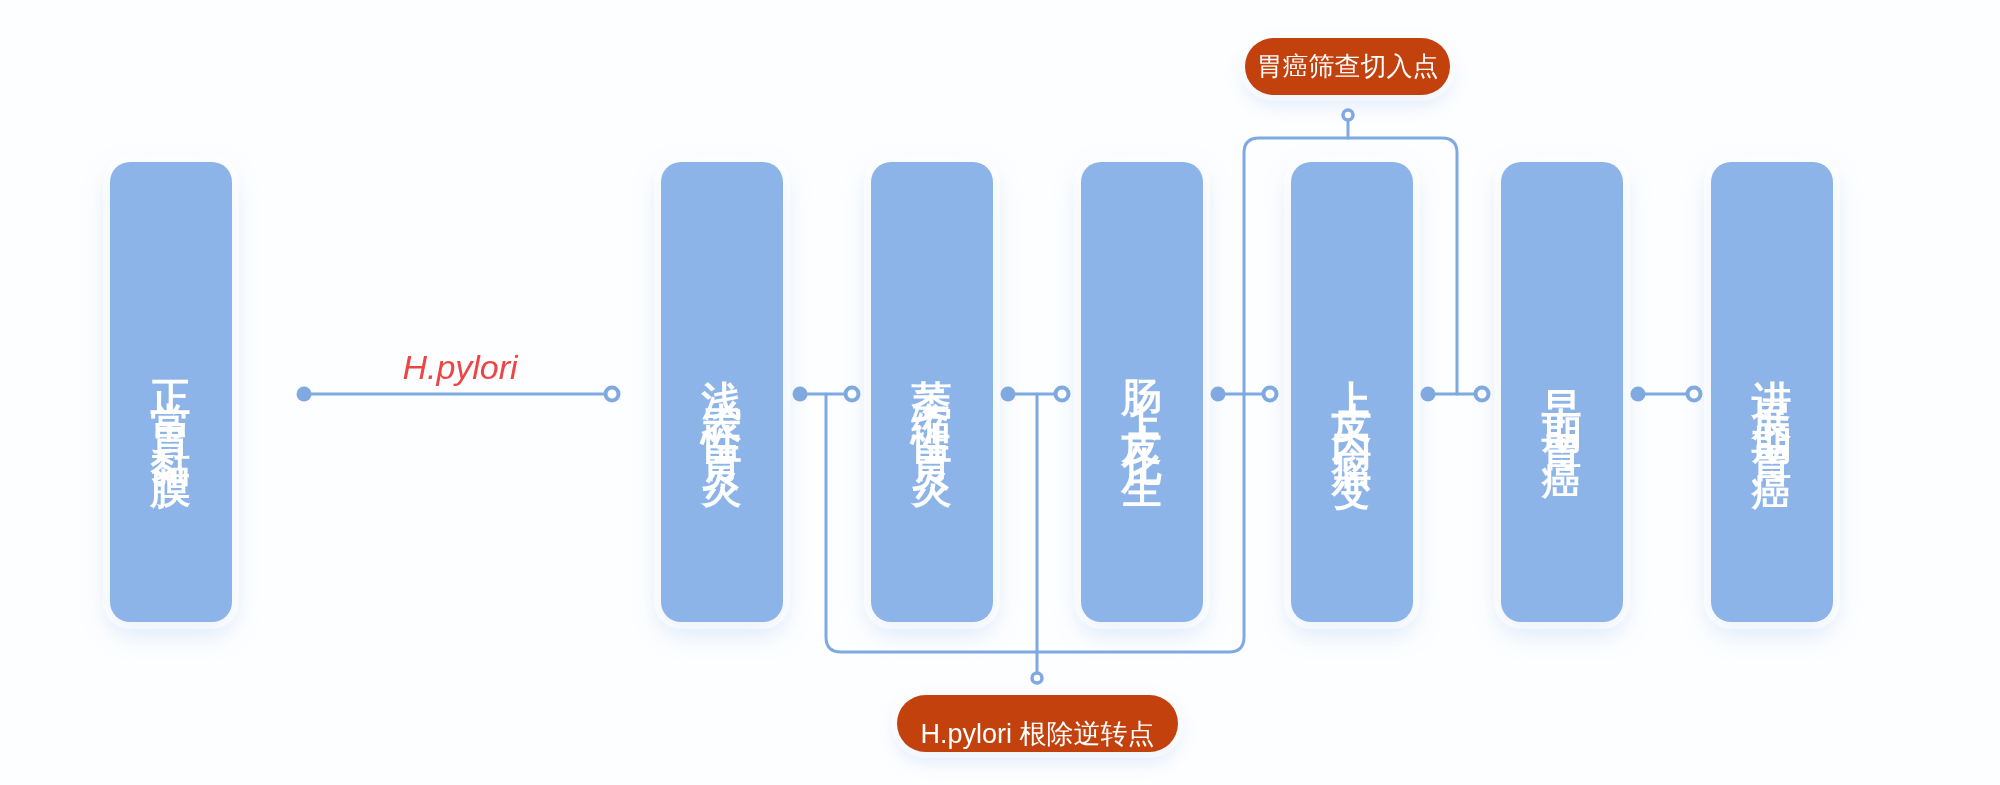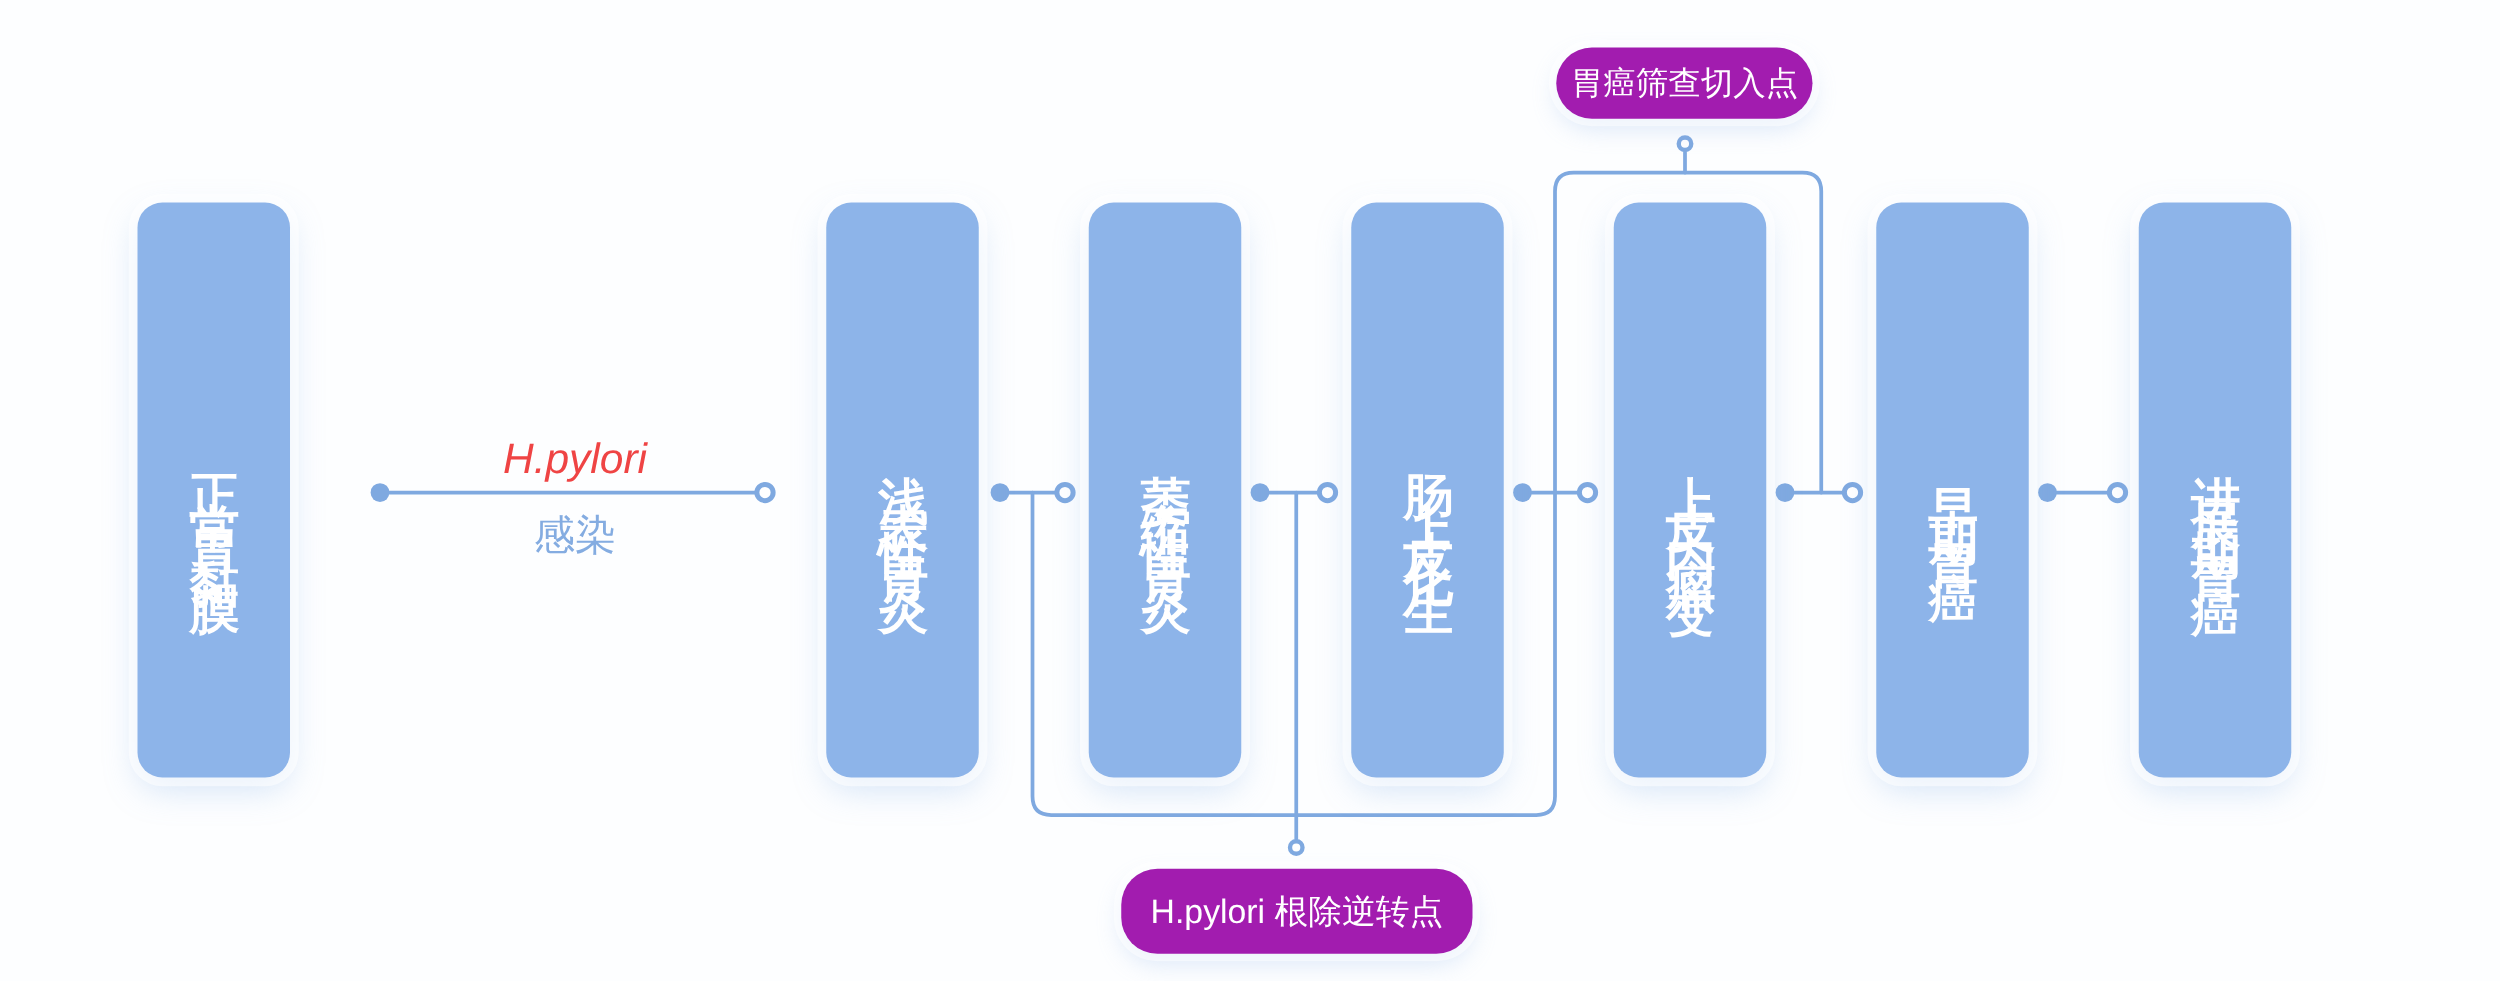--- a/index.html
+++ b/index.html
@@ -58,38 +58,39 @@
     position: absolute;
     left: 330px; top: 406px; width: 260px;
     text-align: center;
     font-size: 33px;
     color: #84ACE1;
   }
 
   
   .pill {
     position: absolute;
-    background: #a21caf;
+    background: #c2410c;
     border-radius: 29px;
     color: #FFFFFF;
     display: flex;
     align-items: center;
     justify-content: center;
     white-space: nowrap;
     box-shadow: 0 0 0 6px rgba(255,255,255,0.5), 0 8px 20px rgba(141,180,233,0.30);
   }
   .pill-screening {
     left: 1245px; top: 38px;
     width: 205px; height: 57px;
     font-size: 26px;
   }
   .pill-eradication {
     left: 897px; top: 695px;
-    width: 281px; height: 68px;
+    width: 281px; height: 57px;
     font-size: 27px;
+    align-items: flex-end;
   }
 </style>
 </head>
 <body>
 
 <div class="canvas">
 
   <svg class="lines-svg" width="2000" height="785" viewBox="0 0 2000 785">
     <g stroke="#7FA9E0" stroke-width="3" fill="none" stroke-linecap="round">
 
@@ -153,21 +154,20 @@
     <span class="stage-label">上皮内瘤变</span>
   </div>
   <div class="stage stage6">
     <span class="stage-label">早期胃癌</span>
   </div>
   <div class="stage stage7">
     <span class="stage-label">进展期胃癌</span>
   </div>
 
   <div class="hp-en">H.pylori</div>
-  <div class="hp-cn">感染</div>
 
   <div class="pill pill-screening">
     <span>胃癌筛查切入点</span>
   </div>
   <div class="pill pill-eradication">
     <span>H.pylori 根除逆转点</span>
   </div>
 
 </div>
 

